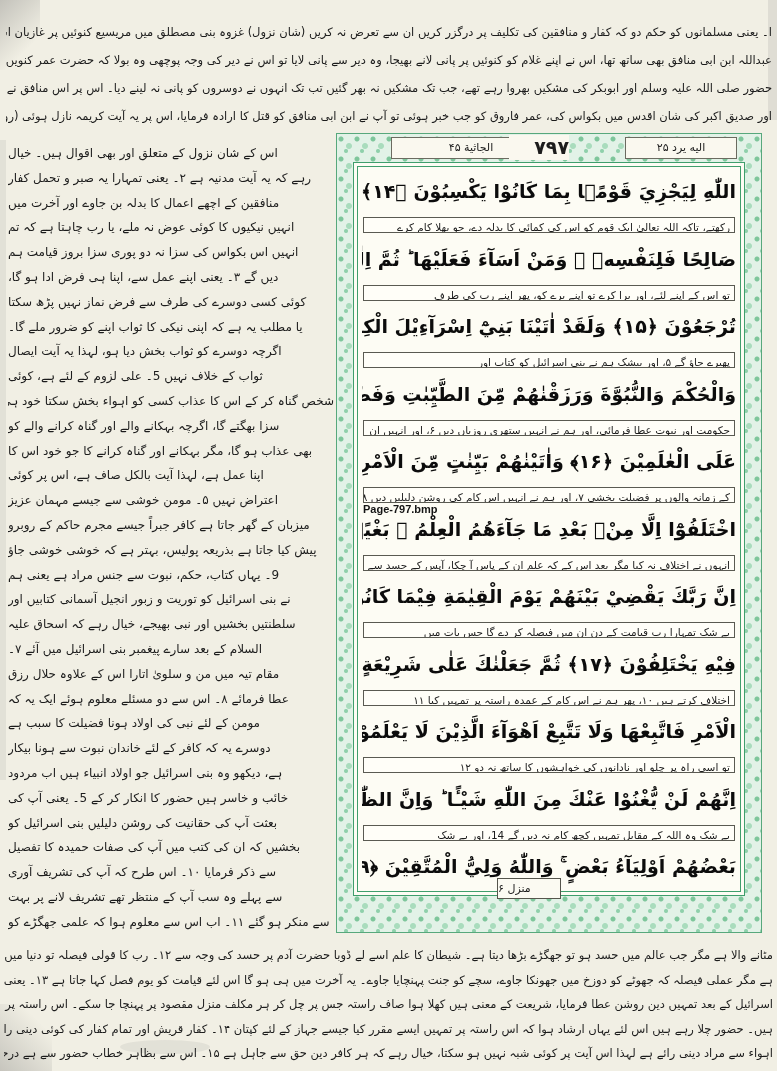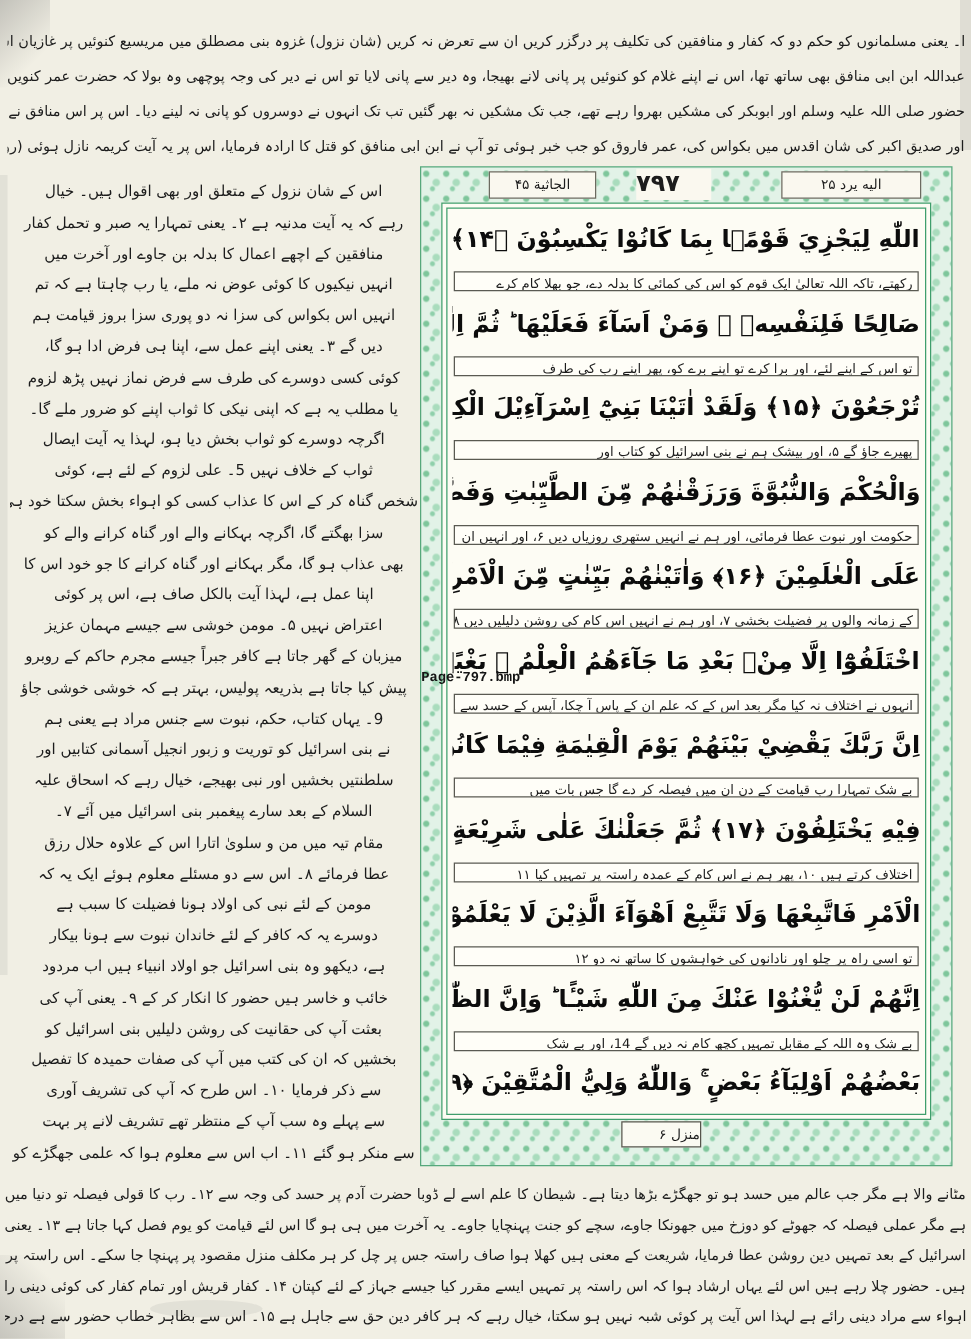--- a/index.html
+++ b/index.html
@@ -17,21 +17,21 @@
   .sm-bl{left:0;top:1004px;width:52px;height:67px;background:linear-gradient(45deg,rgba(100,100,100,.3),rgba(100,100,100,0) 75%);}
   .sm-tr{right:0;top:0;width:9px;height:120px;background:rgba(120,120,120,.15);}
   .sm-bm{left:120px;top:1040px;width:90px;height:14px;background:rgba(120,120,120,.12);border-radius:50%;}
 
   
   .top-commentary{position:absolute;left:6px;top:18px;width:766px;direction:rtl;}
   .top-commentary .tline{height:28px;line-height:28px;font-size:11.5px;white-space:nowrap;overflow:hidden;text-align:right;}
 
   
   .left-commentary{position:absolute;left:8px;top:141px;width:326px;direction:rtl;}
-  .left-commentary .lline{height:24.8px;line-height:24.8px;font-size:12px;white-space:nowrap;overflow:hidden;text-align:center;}
+  .left-commentary .lline{height:24.8px;line-height:24.8px;font-size:12px;white-space:nowrap;overflow:hidden;text-align:left;}
 
   
   .bottom-commentary{position:absolute;left:4px;top:943px;width:769px;direction:rtl;}
   .bottom-commentary .bline{height:24.5px;line-height:24.5px;font-size:11.5px;white-space:nowrap;overflow:hidden;text-align:right;}
 
   
   .quran-box{
     position:absolute;left:336px;top:133px;width:426px;height:800px;
     box-sizing:border-box;border:1px solid #57a87c;
     background-color:#e2f2e7;
@@ -39,52 +39,53 @@
       radial-gradient(circle at 4px 5px, #7ec69b 2px, rgba(0,0,0,0) 3px),
       radial-gradient(circle at 12px 12px, #a9dcbd 2.5px, rgba(0,0,0,0) 3.5px),
       radial-gradient(circle at 9px 17px, #8fd0ab 1.5px, rgba(0,0,0,0) 2.5px);
     background-size:16px 20px;
   }
   .hdr-label{
     position:absolute;top:3px;height:20px;line-height:20px;
     background:#faf8ef;border:1px solid #6b6b60;
     font-size:11px;text-align:center;direction:rtl;overflow:hidden;white-space:nowrap;
   }
-  .hdr-surah{left:54px;width:84px;}
+  .hdr-surah{left:54px;width:84px;padding-left:37px;}
   .hdr-juz{left:288px;width:110px;}
   .hdr-page{
     position:absolute;top:1px;left:172px;width:60px;height:25px;line-height:25px;
-    background:#faf8ef;font-size:19px;font-weight:bold;text-align:left;
+    background:#faf8ef;font-size:19px;font-weight:bold;text-align:right;
   }
   .qframe{
     position:absolute;left:16px;top:28px;right:16px;bottom:36px;
     border:1px solid #3f9e6c;background:#fdfcf4;padding:3px;box-sizing:border-box;
   }
   .qinner{
     width:100%;height:100%;box-sizing:border-box;border:1px solid #3f9e6c;
     padding:3px 4px;display:flex;flex-direction:column;justify-content:space-between;
     direction:rtl;overflow:hidden;
   }
   .q-arabic-verse{
     height:43px;line-height:43px;font-size:19px;font-weight:bold;color:#0c0c0c;
     white-space:nowrap;overflow:hidden;text-align:center;
   }
   .q-urdu-translation{
     height:16px;line-height:18px;box-sizing:border-box;margin:0 1px;
     border:1px solid #5a5a52;background:#fffef8;
     font-size:10.5px;padding:0 4px;white-space:nowrap;overflow:hidden;text-align:right;
   }
   .manzil{
-    position:absolute;left:160px;top:763px;width:62px;height:19px;line-height:19px;
-    background:#fbfaf2;border:1px solid #55554c;font-size:11px;text-align:right;direction:rtl;
+    position:absolute;left:160px;top:744px;width:62px;height:19px;line-height:19px;
+    background:#fbfaf2;border:1px solid #55554c;font-size:11px;text-align:left;direction:rtl;
   }
   .filename-overlay{
-    position:absolute;left:337px;top:537px;font-size:11px;font-weight:bold;
+    position:absolute;left:337px;top:503px;font-size:11px;font-weight:bold;
     color:#141414;direction:ltr;letter-spacing:0;
-    font-family:Liberation Mono, monospace;
+    font-family:Liberation Sans, sans-serif;
+    padding-left:26px;
   }
 </style>
 </head>
 <body>
 
 <div class="page">
 
   <div class="smudge sm-tl"></div>
   <div class="smudge sm-le"></div>
   <div class="smudge sm-bl"></div>
@@ -98,41 +99,41 @@
       <div class="tline">اور صدیق اکبر کی شان اقدس میں بکواس کی، عمر فاروق کو جب خبر ہوئی تو آپ نے ابن ابی منافق کو قتل کا ارادہ فرمایا، اس پر یہ آیت کریمہ نازل ہوئی (روح و خزائن)</div>
     </div>
 
   <div class="left-commentary">
       <div class="lline">اس کے شان نزول کے متعلق اور بھی اقوال ہیں۔ خیال</div>
       <div class="lline">رہے کہ یہ آیت مدنیہ ہے ۲۔ یعنی تمہارا یہ صبر و تحمل کفار</div>
       <div class="lline">منافقین کے اچھے اعمال کا بدلہ بن جاوے اور آخرت میں</div>
       <div class="lline">انہیں نیکیوں کا کوئی عوض نہ ملے، یا رب چاہتا ہے کہ تم</div>
       <div class="lline">انہیں اس بکواس کی سزا نہ دو پوری سزا بروز قیامت ہم</div>
       <div class="lline">دیں گے ۳۔ یعنی اپنے عمل سے، اپنا ہی فرض ادا ہو گا،</div>
-      <div class="lline">کوئی کسی دوسرے کی طرف سے فرض نماز نہیں پڑھ لزوم</div>
+      <div class="lline">کوئی کسی دوسرے کی طرف سے فرض نماز نہیں پڑھ سکتا</div>
       <div class="lline">یا مطلب یہ ہے کہ اپنی نیکی کا ثواب اپنے کو ضرور ملے گا۔</div>
       <div class="lline">اگرچہ دوسرے کو ثواب بخش دیا ہو، لہذا یہ آیت ایصال</div>
       <div class="lline">ثواب کے خلاف نہیں 5۔ علی لزوم کے لئے ہے، کوئی</div>
       <div class="lline">شخص گناہ کر کے اس کا عذاب کسی کو اہواء بخش سکتا خود ہی</div>
       <div class="lline">سزا بھگتے گا، اگرچہ بہکانے والے اور گناہ کرانے والے کو</div>
       <div class="lline">بھی عذاب ہو گا، مگر بہکانے اور گناہ کرانے کا جو خود اس کا</div>
       <div class="lline">اپنا عمل ہے، لہذا آیت بالکل صاف ہے، اس پر کوئی</div>
       <div class="lline">اعتراض نہیں ۵۔ مومن خوشی سے جیسے مہمان عزیز</div>
       <div class="lline">میزبان کے گھر جاتا ہے کافر جبراً جیسے مجرم حاکم کے روبرو</div>
       <div class="lline">پیش کیا جاتا ہے بذریعہ پولیس، بہتر ہے کہ خوشی خوشی جاؤ</div>
       <div class="lline">9۔ یہاں کتاب، حکم، نبوت سے جنس مراد ہے یعنی ہم</div>
       <div class="lline">نے بنی اسرائیل کو توریت و زبور انجیل آسمانی کتابیں اور</div>
       <div class="lline">سلطنتیں بخشیں اور نبی بھیجے، خیال رہے کہ اسحاق علیہ</div>
       <div class="lline">السلام کے بعد سارے پیغمبر بنی اسرائیل میں آئے ۷۔</div>
       <div class="lline">مقام تیہ میں من و سلویٰ اتارا اس کے علاوہ حلال رزق</div>
       <div class="lline">عطا فرمائے ۸۔ اس سے دو مسئلے معلوم ہوئے ایک یہ کہ</div>
       <div class="lline">مومن کے لئے نبی کی اولاد ہونا فضیلت کا سبب ہے</div>
       <div class="lline">دوسرے یہ کہ کافر کے لئے خاندان نبوت سے ہونا بیکار</div>
       <div class="lline">ہے، دیکھو وہ بنی اسرائیل جو اولاد انبیاء ہیں اب مردود</div>
-      <div class="lline">خائب و خاسر ہیں حضور کا انکار کر کے ۹۔ یعنی آپ کی</div>
+      <div class="lline">خائب و خاسر ہیں حضور کا انکار کر کے 5۔ یعنی آپ کی</div>
       <div class="lline">بعثت آپ کی حقانیت کی روشن دلیلیں بنی اسرائیل کو</div>
       <div class="lline">بخشیں کہ ان کی کتب میں آپ کی صفات حمیدہ کا تفصیل</div>
       <div class="lline">سے ذکر فرمایا ۱۰۔ اس طرح کہ آپ کی تشریف آوری</div>
       <div class="lline">سے پہلے وہ سب آپ کے منتظر تھے تشریف لانے پر بہت</div>
       <div class="lline">سے منکر ہو گئے ۱۱۔ اب اس سے معلوم ہوا کہ علمی جھگڑے کو</div>
     </div>
 
   <div class="quran-box">
     <div class="hdr-label hdr-surah">الجاثية ۴۵</div>
     <div class="hdr-page">۷۹۷</div>

